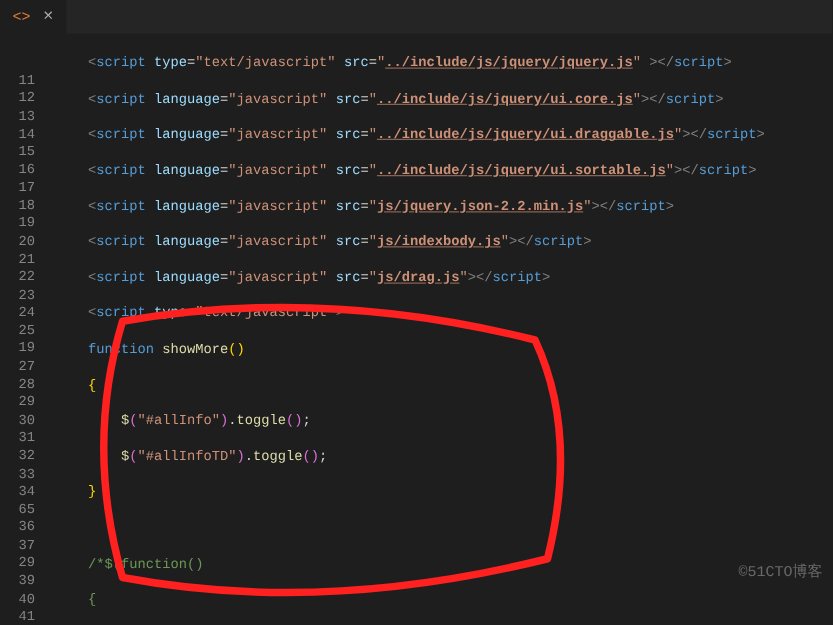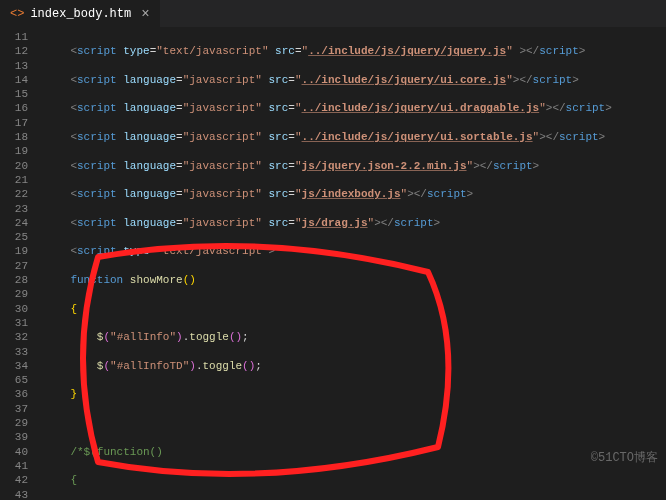--- a/index.html
+++ b/index.html
@@ -48,20 +48,21 @@
 .gutter {
   background: #1e1e1e;
   color: #858585;
   width: 38px;
   text-align: right;
   padding-right: 10px;
   padding-top: 2px;
   font-size: 11px;
   line-height: 14.3px;
   user-select: none;
+  margin-top: 28px;
 }
 .code {
   flex: 1;
   padding-top: 2px;
   padding-left: 6px;
   font-size: 11px;
   line-height: 14.3px;
   white-space: pre;
   position: relative;
 }
@@ -92,21 +93,20 @@
   font-size: 12px;
   opacity: 0.7;
 }
 </style>
 </head>
 <body>
 
 <div class="tab-bar">
   <div class="tab">
     <span class="tab-icon">&lt;&gt;</span>
-    <span>index_body.htm</span>
     <span class="tab-close">×</span>
   </div>
 </div>
 
 <div class="editor">
   <div class="gutter" id="gutter">
       <div class="line">11</div>
       <div class="line">12</div>
       <div class="line">13</div>
       <div class="line">14</div>

